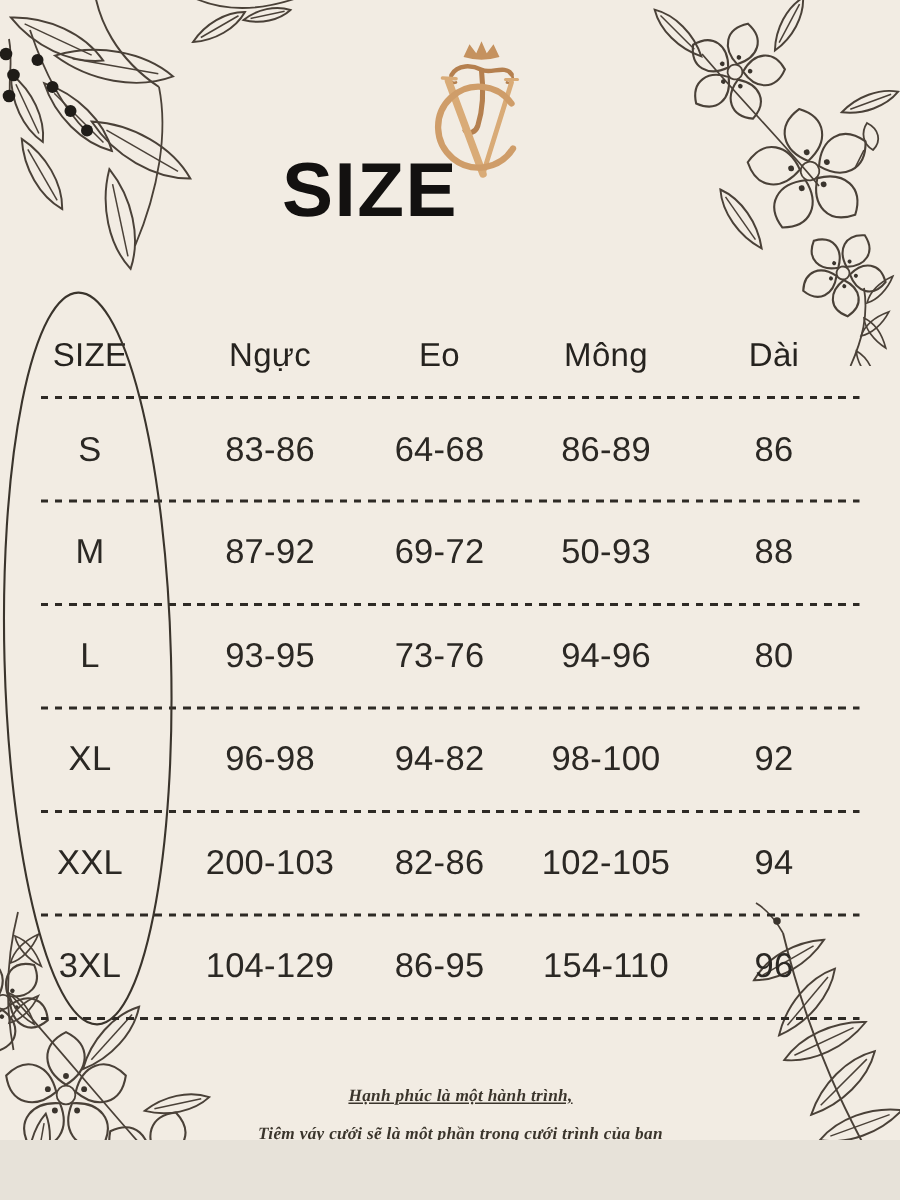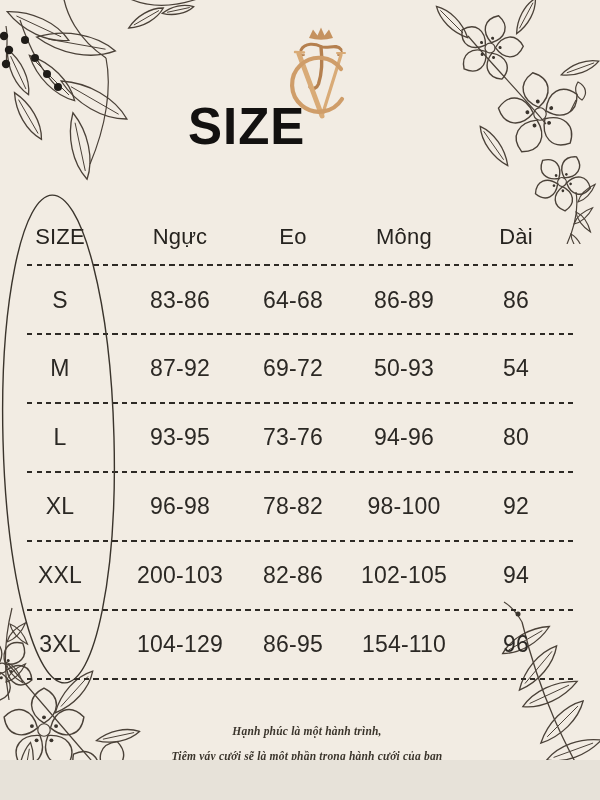--- a/index.html
+++ b/index.html
@@ -34,21 +34,21 @@
     position:absolute;left:27px;width:546px;height:2px;z-index:2;
     background-image:repeating-linear-gradient(90deg,#2e2a25 0 5px,transparent 5px 9.5px);
   }
   .s0{top:264px}.s1{top:333px}.s2{top:402px}.s3{top:471px}
   .s4{top:540px}.s5{top:609px}.s6{top:678px}
   
   .footer{
     position:absolute;left:0;top:719px;width:100%;z-index:4;
     padding-left:14px;box-sizing:border-box;text-align:center;
     font:italic 700 11.5px/25px "Liberation Serif","DejaVu Serif",serif;
-    color:#3b352c;letter-spacing:.2px;
+    color:#3b352c;letter-spacing:.2px;text-decoration:underline;
   }
   
   .deco{position:absolute;pointer-events:none;}
   .deco-tl{left:-6px;top:-8px;z-index:1;}
   .deco-tr{left:428px;top:-4px;z-index:1;}
   .deco-bl{left:-6px;top:606px;z-index:1;}
   .deco-br{left:462px;top:588px;z-index:1;}
   .ellipse-svg{left:0;top:192px;z-index:5;}
 </style>
 </head>
@@ -186,33 +186,33 @@
     <span class="cell c1">83-86</span>
     <span class="cell c2">64-68</span>
     <span class="cell c3">86-89</span>
     <span class="cell c4">86</span>
   </div>
   <div class="trow r1">
     <span class="cell c0">M</span>
     <span class="cell c1">87-92</span>
     <span class="cell c2">69-72</span>
     <span class="cell c3">50-93</span>
-    <span class="cell c4">54</span>
+    <span class="cell c4">88</span>
   </div>
   <div class="trow r2">
     <span class="cell c0">L</span>
     <span class="cell c1">93-95</span>
     <span class="cell c2">73-76</span>
     <span class="cell c3">94-96</span>
     <span class="cell c4">80</span>
   </div>
   <div class="trow r3">
     <span class="cell c0">XL</span>
     <span class="cell c1">96-98</span>
-    <span class="cell c2">78-82</span>
+    <span class="cell c2">94-82</span>
     <span class="cell c3">98-100</span>
     <span class="cell c4">92</span>
   </div>
   <div class="trow r4">
     <span class="cell c0">XXL</span>
     <span class="cell c1">200-103</span>
     <span class="cell c2">82-86</span>
     <span class="cell c3">102-105</span>
     <span class="cell c4">94</span>
   </div>
@@ -223,16 +223,16 @@
     <span class="cell c3">154-110</span>
     <span class="cell c4">96</span>
   </div>
 
   <svg class="deco ellipse-svg" width="122" height="498" viewBox="0 0 122 498">
     <ellipse cx="58.5" cy="247" rx="55.5" ry="244" transform="rotate(-1.5 58.5 247)" fill="none" stroke="#3a342c" stroke-width="1.4"></ellipse>
   </svg>
 
   <div class="footer">
     <div>Hạnh phúc là một hành trình,</div>
-    <div>Tiệm váy cưới sẽ là một phần trong hành cưới của bạn</div>
+    <div>Tiệm váy cưới sẽ là một phần trong cưới trình của bạn</div>
   </div>
 
 </div>
 
 </body></html>

